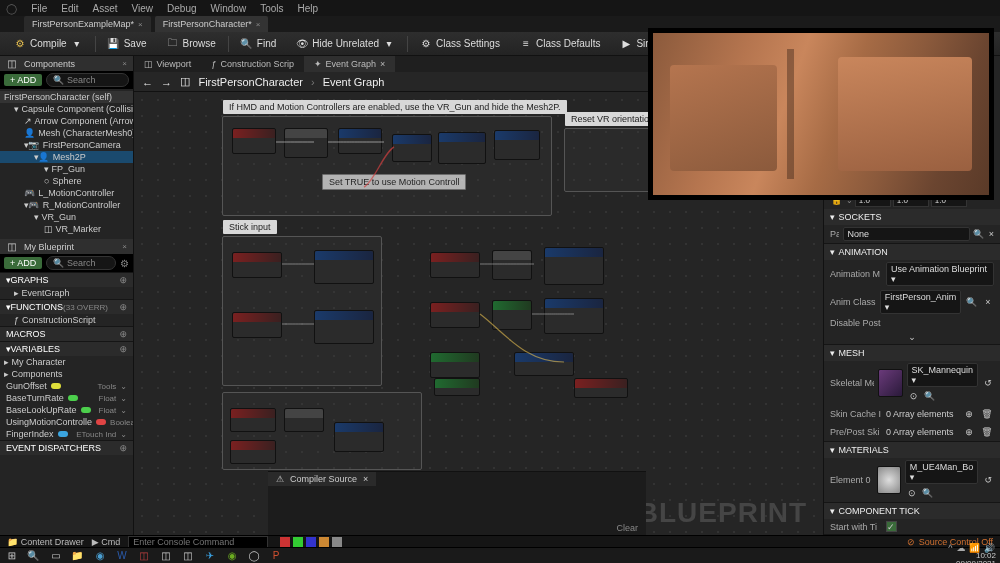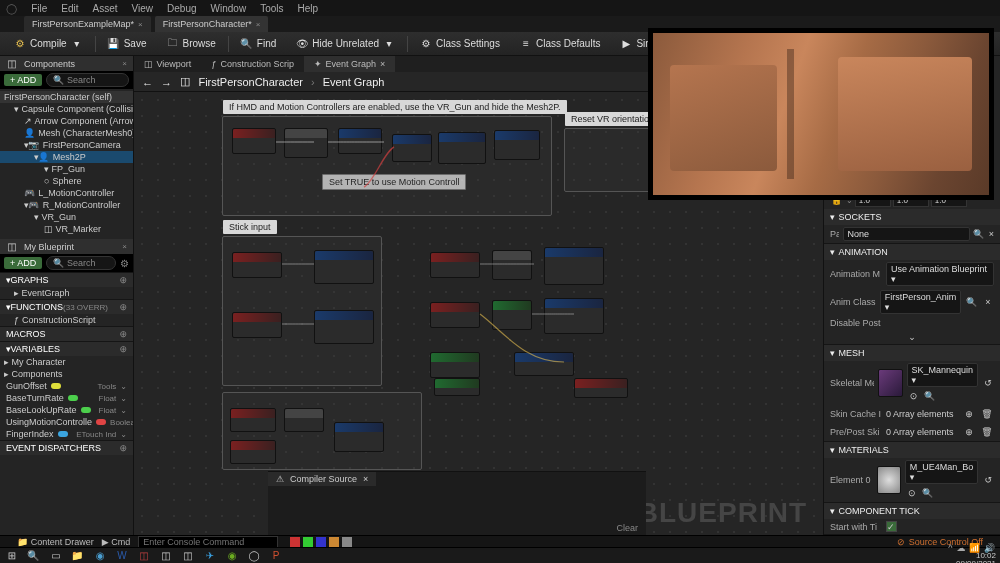--- a/index.html
+++ b/index.html
@@ -57,21 +57,21 @@
 .detail-sec { border-bottom:1px solid #151515; }
 .sec-hdr { display:flex; align-items:center; gap:4px; padding:3px 6px; background:#2b2b2b; font-size:9px; color:#eee; text-transform:uppercase; }
 .detail-row { display:flex; align-items:center; padding:2px 6px; gap:4px; font-size:9px; }
 .detail-row .lbl { width:52px; color:#aaa; overflow:hidden; white-space:nowrap; }
 .det-input { flex:1; background:#151515; border:1px solid #333; color:#ddd; padding:1px 4px; font-size:9px; border-radius:2px; }
 .num-box { width:36px; background:#151515; border:1px solid #333; color:#ddd; padding:1px 3px; font-size:8px; text-align:left; }
 .xform-row { display:flex; gap:2px; padding:2px 6px; align-items:center; }
 .mini-btn { width:14px; height:14px; display:flex; align-items:center; justify-content:center; color:#ccc; font-size:9px; }
 .thumb { width:28px; height:28px; background:linear-gradient(135deg,#6a3a7a,#2a1a3a); border:1px solid #111; border-radius:2px; }
 .chk { width:11px; height:11px; background:#151515; border:1px solid #444; }
-.bottom-bar { position:absolute; bottom:16px; left:0; right:0; height:12px; background:#151515; display:flex; align-items:center; padding:0 17px; gap:8px; font-size:9px; color:#bbb; border-top:1px solid #000; }
+.bottom-bar { position:absolute; bottom:16px; left:0; right:0; height:12px; background:#151515; display:flex; align-items:center; padding:0 7px; gap:8px; font-size:9px; color:#bbb; border-top:1px solid #000; }
 .cmd-input { background:#000000; border:1px solid #333; color:#888; padding:0 4px; font-size:9px; width:140px; }
 .source-ctrl { margin-left:auto; display:flex; align-items:center; gap:4px; color:#d07030; }
 .taskbar { position:absolute; bottom:0; left:0; right:0; height:16px; background:#1a1a1a; display:flex; align-items:center; padding:0 4px; gap:6px; border-top:1px solid #000; }
 .tb-ico { width:16px; height:14px; display:flex; align-items:center; justify-content:center; font-size:10px; color:#ccc; }
 .tb-time { margin-left:auto; font-size:8px; color:#ccc; text-align:right; line-height:8px; }
 .video-overlay { position:absolute; top:28px; right:6px; width:346px; height:172px; background:#000; border:1px solid #000; z-index:100; }
 .video-overlay .img { position:absolute; inset:4px; background:linear-gradient(110deg,#8b5a3c 0%,#b5754f 25%,#c9865c 40%,#a66b45 55%,#8b5a3c 70%,#6b4530 85%,#5a3a28 100%); }
 .chair-detail { position:absolute; background:rgba(0,0,0,0.15); }
 svg { display:block; }
 </style>

